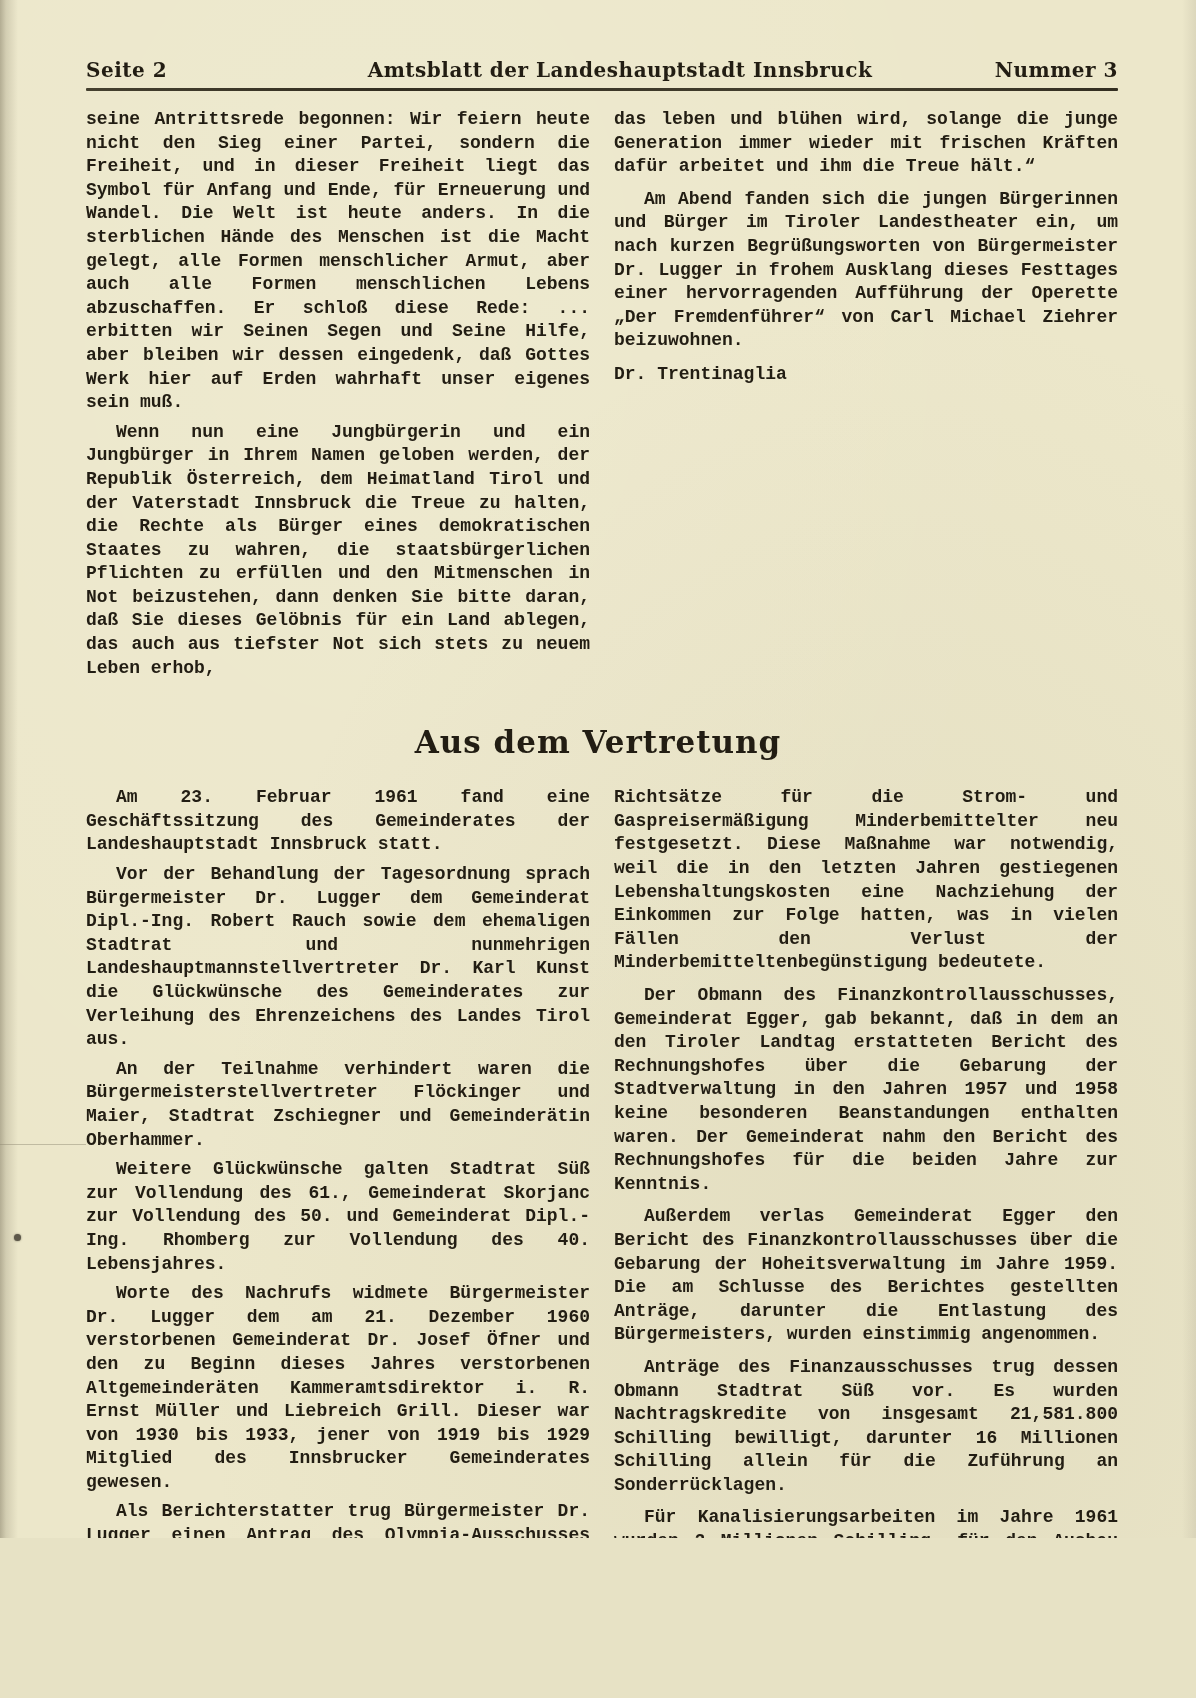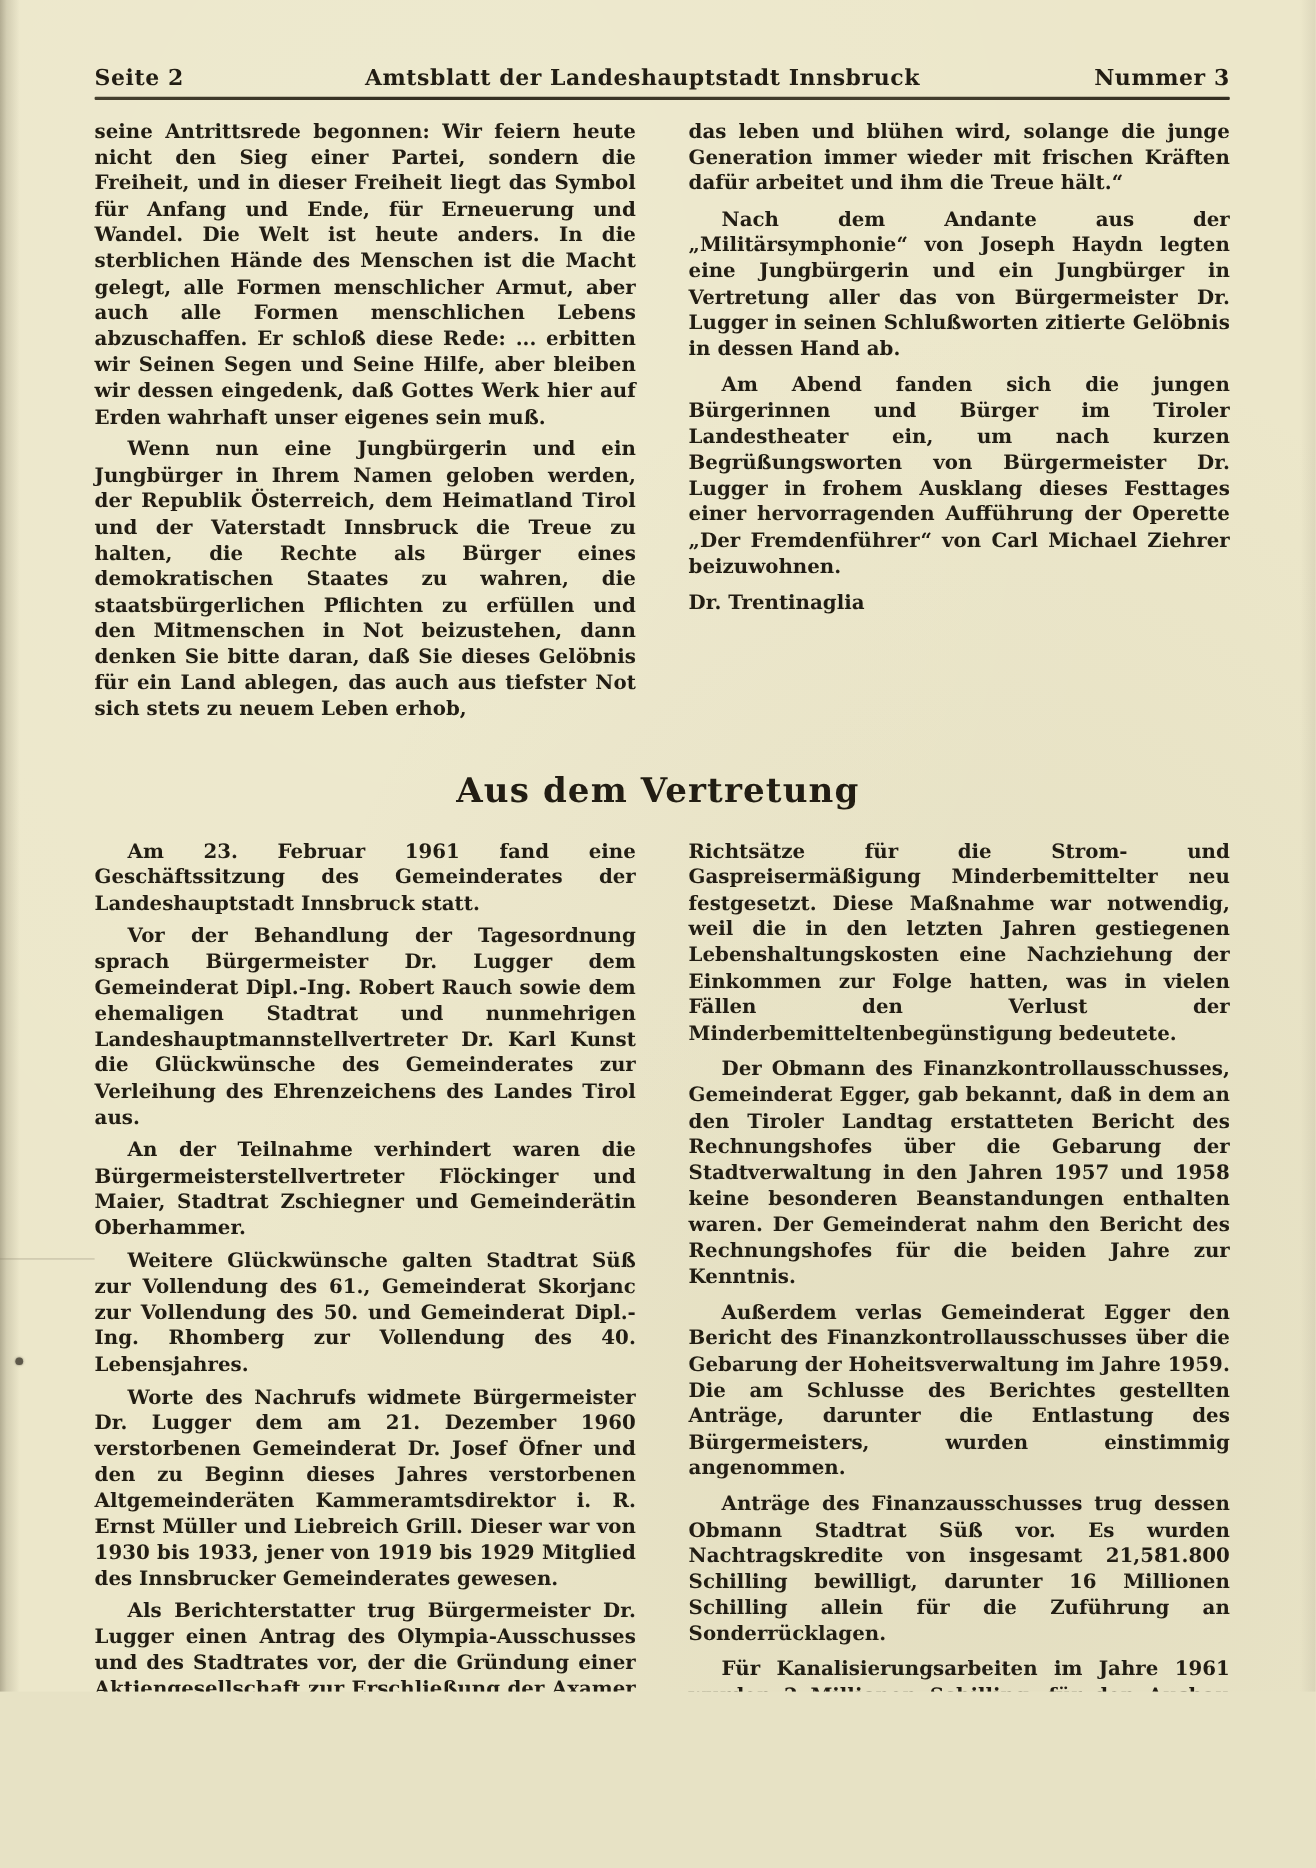--- a/index.html
+++ b/index.html
@@ -16,30 +16,31 @@
       radial-gradient(ellipse at 30% 20%, rgba(255,255,252,0.10), rgba(255,255,252,0) 60%),
       radial-gradient(ellipse at 75% 85%, rgba(160,152,120,0.12), rgba(160,152,120,0) 55%),
       #ece7ca;
   }
   .header{
     display:flex;align-items:baseline;
     margin:0 78px 0 86px;padding-top:58px;
     font-size:20px;font-weight:bold;letter-spacing:0.5px;
   }
   .header .h-left{flex:1;text-align:left;}
-  .header .h-center{flex:2.2;text-align:left;}
+  .header .h-center{flex:2.2;text-align:right;}
   .header .h-right{flex:1;text-align:right;}
   .rule{
     margin:6px 78px 0 86px;height:3px;
     background:linear-gradient(90deg,#45402f, #332e21 30%, #45402f 70%, #332e21);
     border-radius:1px;
   }
   .columns{
-    display:flex;gap:48px;
+    display:flex;gap:24px;
     margin:17px 78px 0 86px;
+    font-family:Liberation Mono, monospace;
   }
   .col{flex:1;text-align:justify;font-size:18px;line-height:23.6px;font-weight:bold;}
   .col p{margin:0;text-indent:30px;}
   .col p.cont{text-indent:0;}
   .col.spaced p + p{margin-top:9px;}
   .col.tight p + p{margin-top:6px;}
   .signature{text-align:left;margin-top:10px !important;text-indent:0 !important;}
   .heading{
     text-align:center;font-size:31px;font-weight:bold;
     margin:44px 0 0 0;letter-spacing:1px;
@@ -67,21 +68,20 @@
 
   <div class="rule"></div>
 
   <div class="columns section1">
     <div class="col tight">
       <p class="cont">seine Antrittsrede begonnen: Wir feiern heute nicht den Sieg einer Partei, sondern die Freiheit, und in dieser Freiheit liegt das Symbol für Anfang und Ende, für Erneuerung und Wandel. Die Welt ist heute anders. In die sterblichen Hände des Menschen ist die Macht gelegt, alle Formen menschlicher Armut, aber auch alle Formen menschlichen Lebens abzuschaffen. Er schloß diese Rede: ... erbitten wir Seinen Segen und Seine Hilfe, aber bleiben wir dessen eingedenk, daß Gottes Werk hier auf Erden wahrhaft unser eigenes sein muß.</p>
       <p>Wenn nun eine Jungbürgerin und ein Jungbürger in Ihrem Namen geloben werden, der Republik Österreich, dem Heimatland Tirol und der Vaterstadt Innsbruck die Treue zu halten, die Rechte als Bürger eines demokratischen Staates zu wahren, die staatsbürgerlichen Pflichten zu erfüllen und den Mitmenschen in Not beizustehen, dann denken Sie bitte daran, daß Sie dieses Gelöbnis für ein Land ablegen, das auch aus tiefster Not sich stets zu neuem Leben erhob,</p>
     </div>
     <div class="col spaced">
       <p class="cont">das leben und blühen wird, solange die junge Generation immer wieder mit frischen Kräften dafür arbeitet und ihm die Treue hält.“</p>
-      <p>Nach dem Andante aus der „Militärsymphonie“ von Joseph Haydn legten eine Jungbürgerin und ein Jungbürger in Vertretung aller das von Bürgermeister Dr. Lugger in seinen Schlußworten zitierte Gelöbnis in dessen Hand ab.</p>
       <p>Am Abend fanden sich die jungen Bürgerinnen und Bürger im Tiroler Landestheater ein, um nach kurzen Begrüßungsworten von Bürgermeister Dr. Lugger in frohem Ausklang dieses Festtages einer hervorragenden Aufführung der Operette „Der Fremdenführer“ von Carl Michael Ziehrer beizuwohnen.</p>
       <p class="signature">Dr. Trentinaglia</p>
     </div>
   </div>
 
   <h2 class="heading">Aus dem Vertretung</h2>
 
   <div class="columns section2">
     <div class="col tight">
       <p>Am 23. Februar 1961 fand eine Geschäftssitzung des Gemeinderates der Landeshauptstadt Innsbruck statt.</p>

